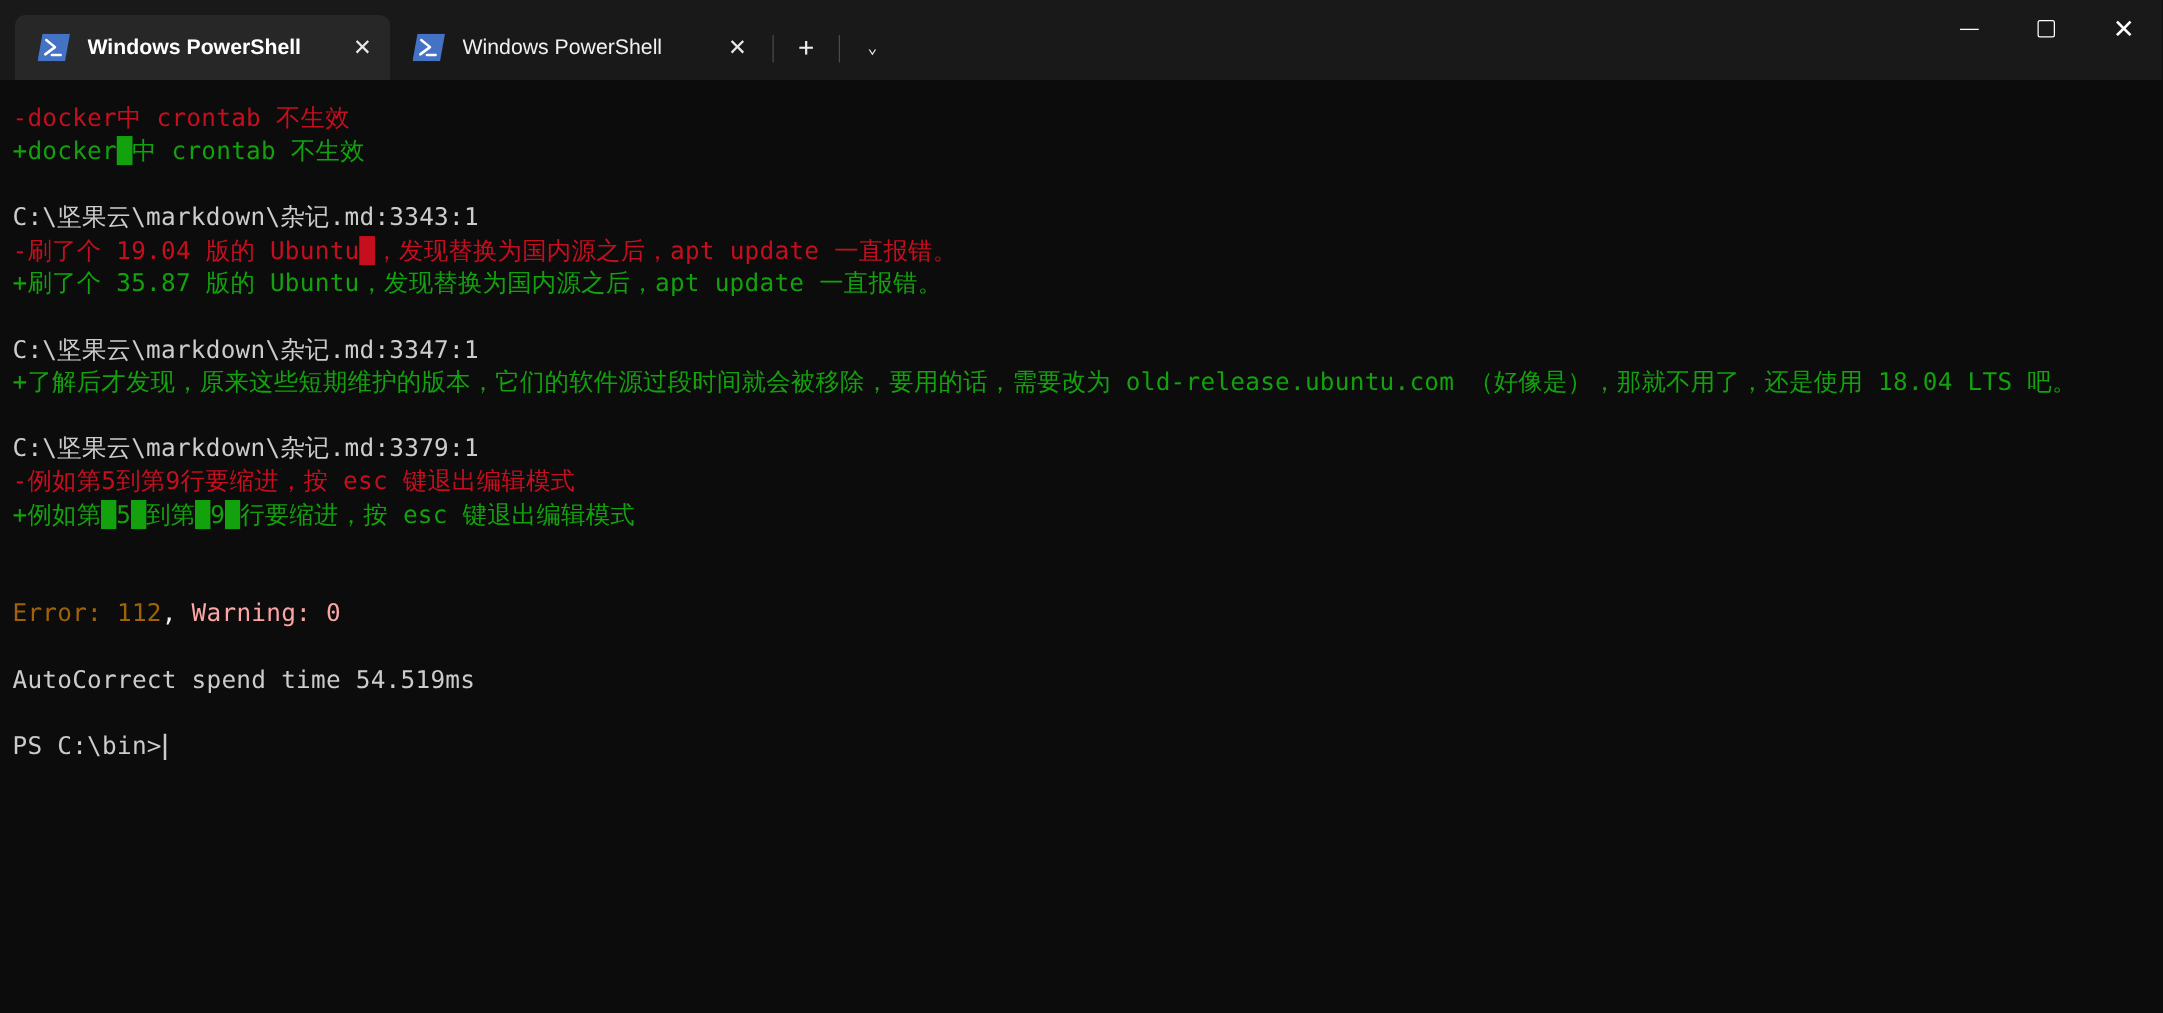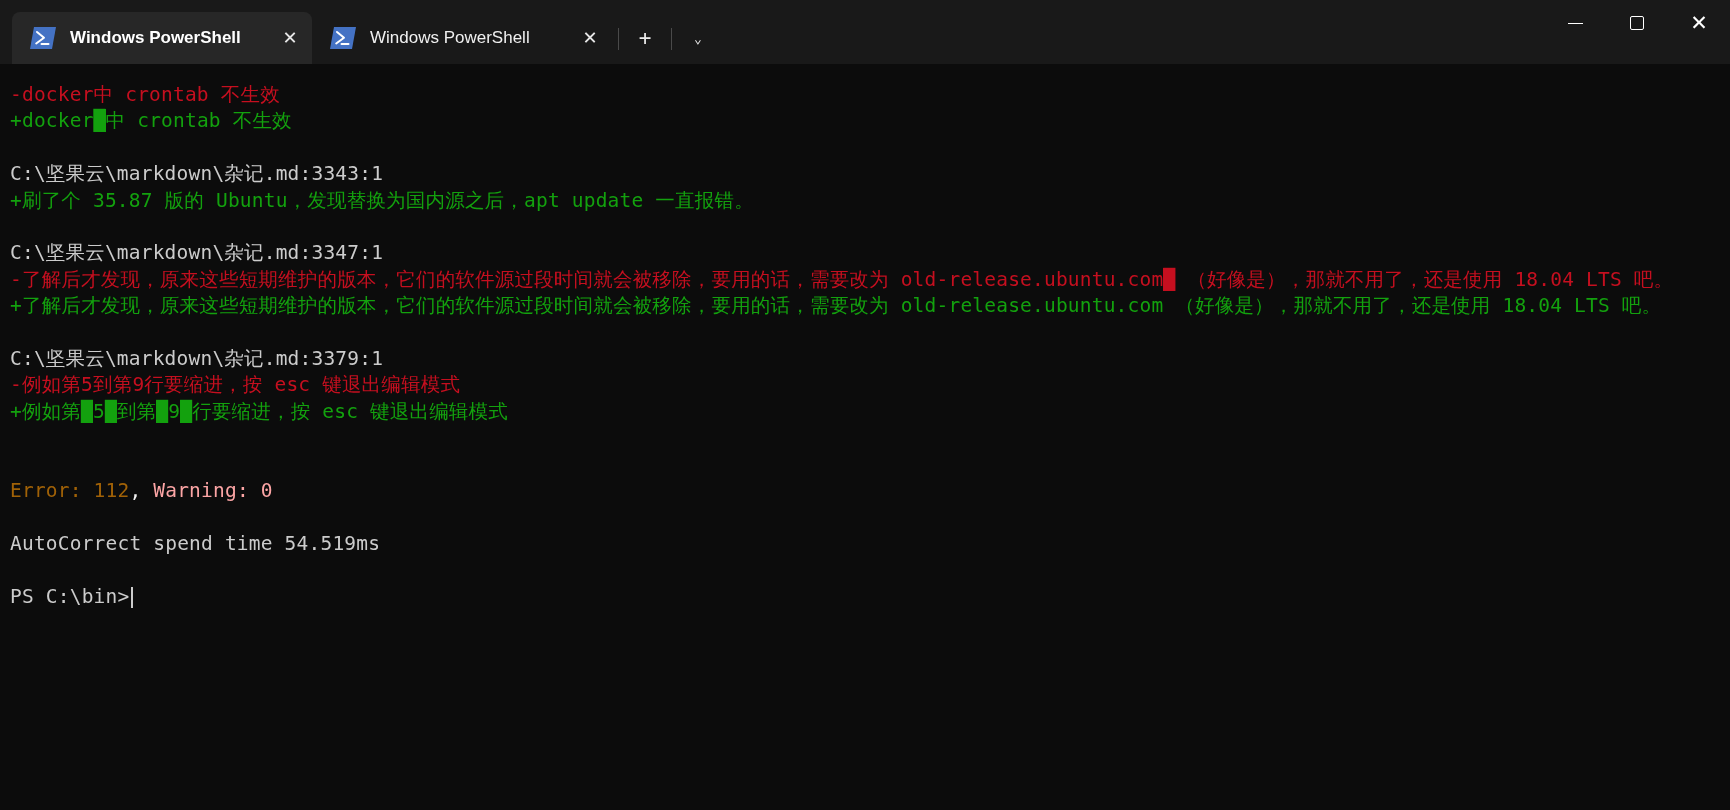--- a/index.html
+++ b/index.html
@@ -225,25 +225,25 @@
   </div>
 </div>
 
 <div class="terminal">
 
   <div class="line c-del"><span>-docker中 crontab 不生效</span></div>
   <div class="line c-add"><span>+docker</span><span class="hl-add">█</span><span>中 crontab 不生效</span></div>
   <div class="blank"></div>
 
   <div class="line c-path">C:\坚果云\markdown\杂记.md:3343:1</div>
+  <div class="line c-del"><span>-刷了个 19.04 版的 Ubuntu</span><span class="hl-del">█</span><span>，发现替换为国内源之后，apt update 一直报错。</span></div>
   <div class="line c-add"><span>+刷了个 35.87 版的 Ubuntu，发现替换为国内源之后，apt update 一直报错。</span></div>
   <div class="blank"></div>
 
   <div class="line c-path">C:\坚果云\markdown\杂记.md:3347:1</div>
-  <div class="line c-del"><span>-了解后才发现，原来这些短期维护的版本，它们的软件源过段时间就会被移除，要用的话，需要改为 old-release.ubuntu.com</span><span class="hl-del">█</span><span> （好像是），那就不用了，还是使用 18.04 LTS 吧。</span></div>
   <div class="line c-add"><span>+了解后才发现，原来这些短期维护的版本，它们的软件源过段时间就会被移除，要用的话，需要改为 old-release.ubuntu.com （好像是），那就不用了，还是使用 18.04 LTS 吧。</span></div>
   <div class="blank"></div>
 
   <div class="line c-path">C:\坚果云\markdown\杂记.md:3379:1</div>
   <div class="line c-del"><span>-例如第5到第9行要缩进，按 esc 键退出编辑模式</span></div>
   <div class="line c-add"><span>+例如第</span><span class="hl-add">█</span><span>5</span><span class="hl-add">█</span><span>到第</span><span class="hl-add">█</span><span>9</span><span class="hl-add">█</span><span>行要缩进，按 esc 键退出编辑模式</span></div>
 
   <div class="blank"></div>
   <div class="blank"></div>
 

